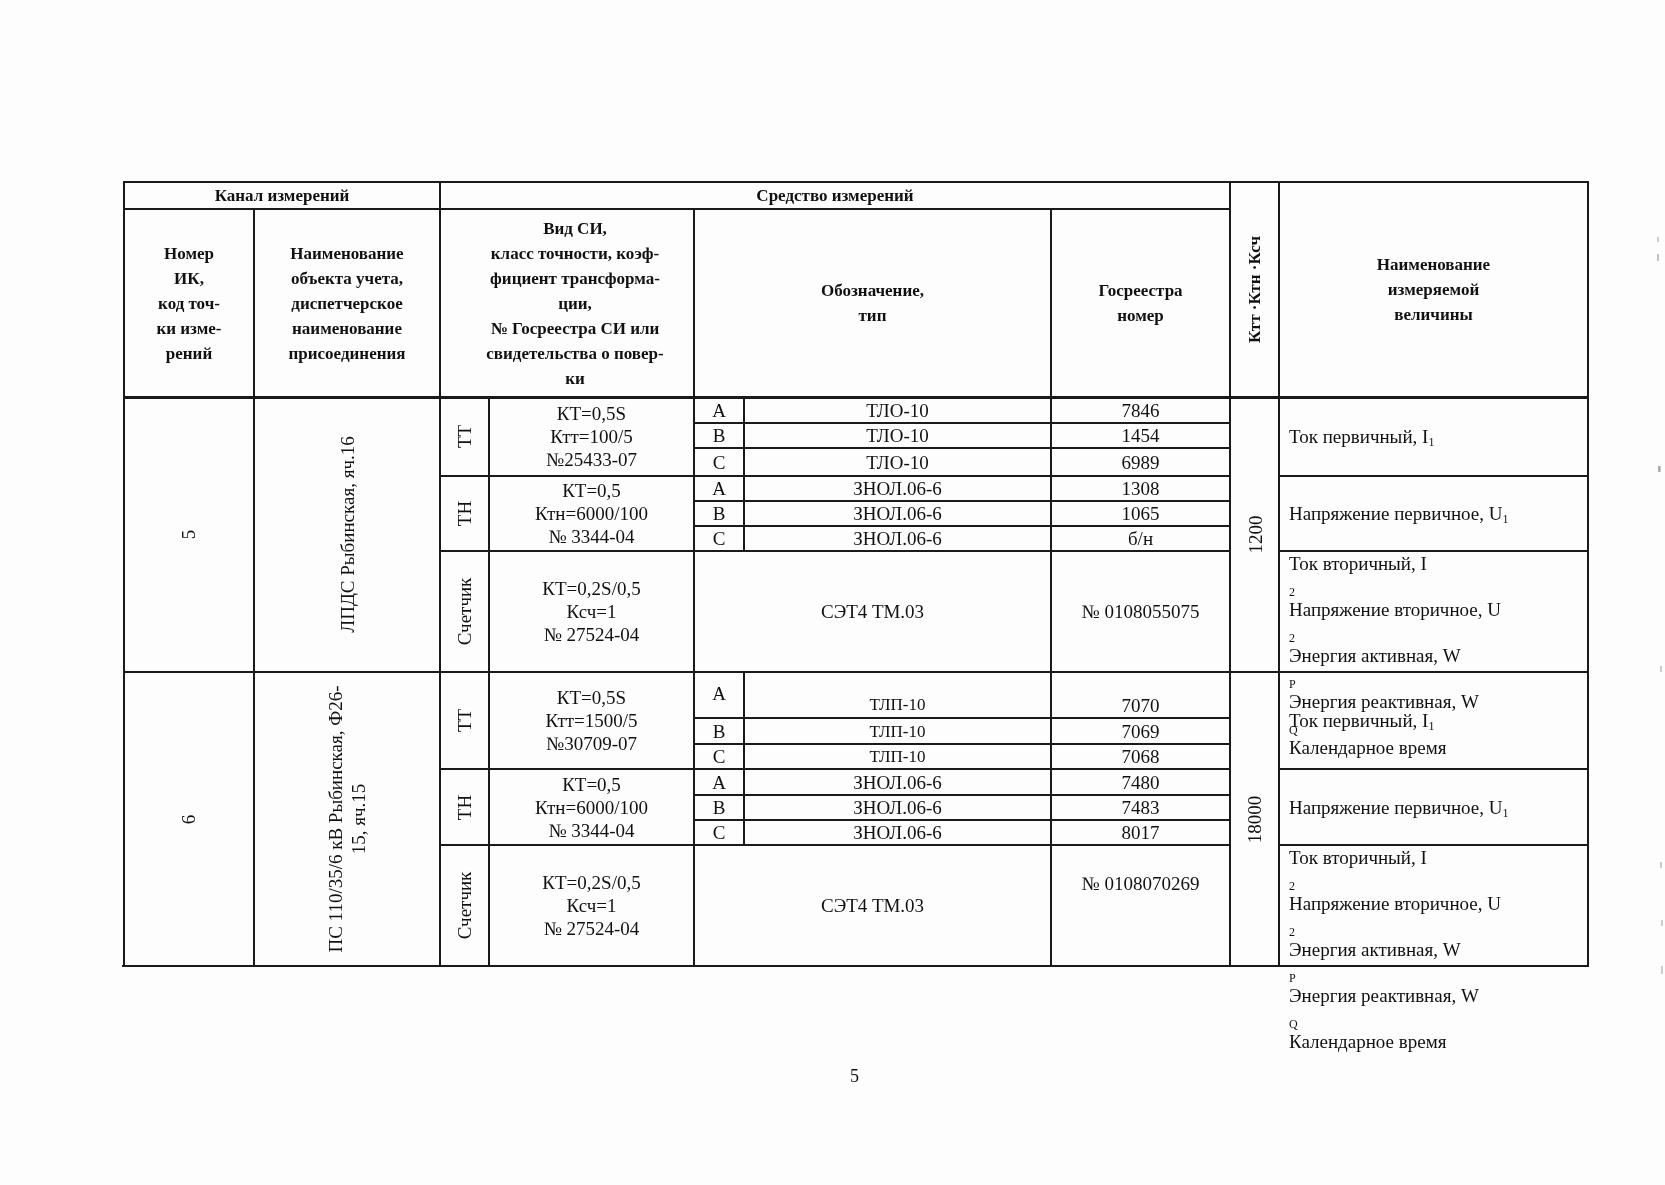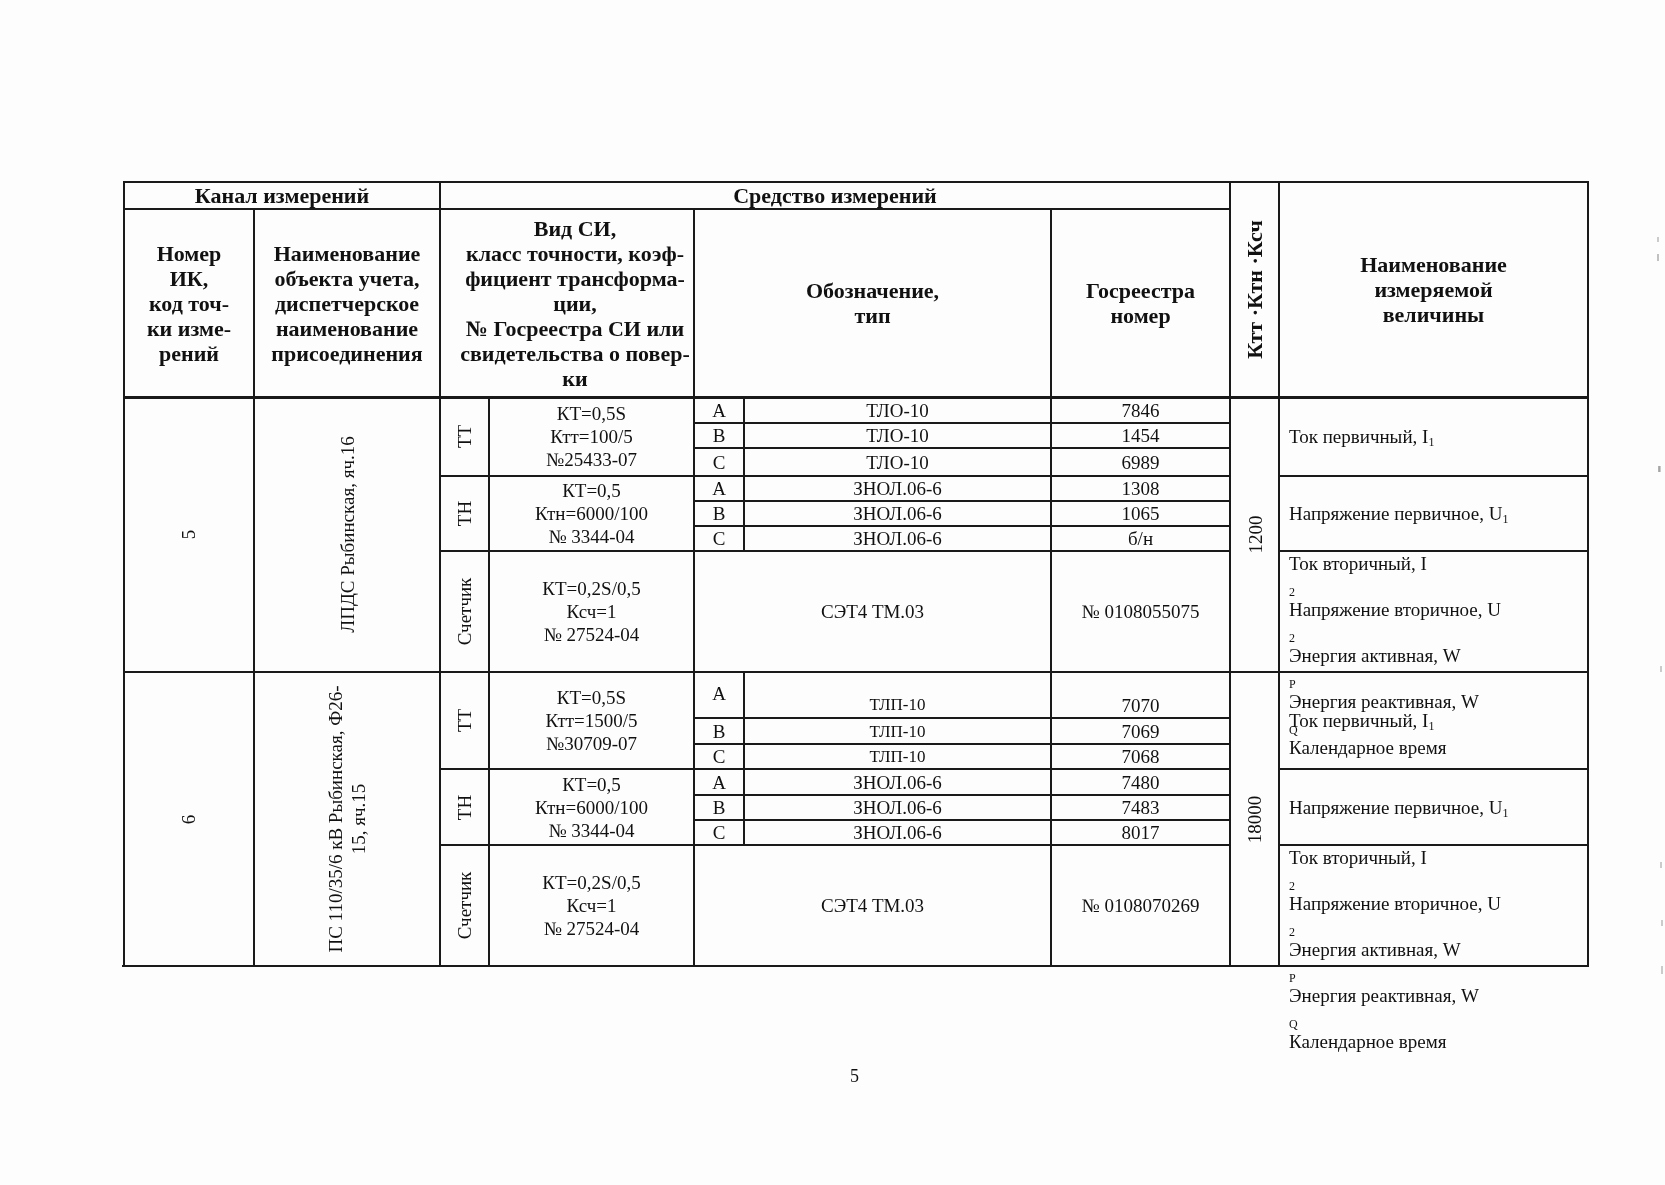--- a/index.html
+++ b/index.html
@@ -2,21 +2,21 @@
 <html><head>
 <meta charset="utf-8">
 <style>
   html, body { margin:0; padding:0; }
   body { width:1665px; height:1185px; background:#fdfdfd; position:relative; overflow:hidden;
          font-family:"Liberation Serif","DejaVu Serif",serif; color:#111; }
   .cell { position:absolute; box-sizing:border-box; display:flex; align-items:center; justify-content:center;
           text-align:center; font-size:19px; line-height:23px; }
   .hl { position:absolute; background:#1a1a1a; height:1.5px; }
   .vl { position:absolute; background:#1a1a1a; width:1.5px; }
-  .bold { font-weight:bold; font-size:22px; line-height:25px; }
+  .bold { font-weight:bold; font-size:17px; line-height:25px; }
   .rot { transform:rotate(-90deg); white-space:nowrap; }
   .left { justify-content:flex-start; text-align:left; padding-left:10px; }
   .multi { flex-direction:column; }
   .multi span { display:block; }
   sub { font-size:12px; vertical-align:-3px; line-height:0; }
   .page-num { position:absolute; left:850px; top:1066px; font-size:18px; }
   .mark { position:absolute; background:#999; width:2px; }
 </style>
 </head>
 <body>
@@ -190,21 +190,21 @@
   <div class="cell" style="left:744px;top:769px;width:307px;height:26px;">ЗНОЛ.06-6</div>
   <div class="cell" style="left:1051px;top:769px;width:179px;height:26px;">7480</div>
   <div class="cell" style="left:694px;top:795px;width:50px;height:25px;">B</div>
   <div class="cell" style="left:744px;top:795px;width:307px;height:25px;">ЗНОЛ.06-6</div>
   <div class="cell" style="left:1051px;top:795px;width:179px;height:25px;">7483</div>
   <div class="cell" style="left:694px;top:820px;width:50px;height:25px;">C</div>
   <div class="cell" style="left:744px;top:820px;width:307px;height:25px;">ЗНОЛ.06-6</div>
   <div class="cell" style="left:1051px;top:820px;width:179px;height:25px;">8017</div>
 
   <div class="cell" style="left:694px;top:845px;width:357px;height:121px;">СЭТ4 ТМ.03</div>
-  <div class="cell" style="left:1051px;top:845px;width:179px;height:121px;">№ 0108070269</div>
+  <div class="cell" style="left:1051px;top:823px;width:179px;height:121px;">№ 0108070269</div>
 
   <div class="cell" style="left:1230px;top:672px;width:49px;height:294px;">
       <span class="rot">18000</span>
     </div>
 
   <div class="cell left" style="left:1279px;top:672px;width:309px;height:97px;">
     <span><span>Ток первичный, I</span><sub>1</sub></span>
   </div>
   <div class="cell left" style="left:1279px;top:769px;width:309px;height:76px;">
     <span><span>Напряжение первичное, U</span><sub>1</sub></span>

